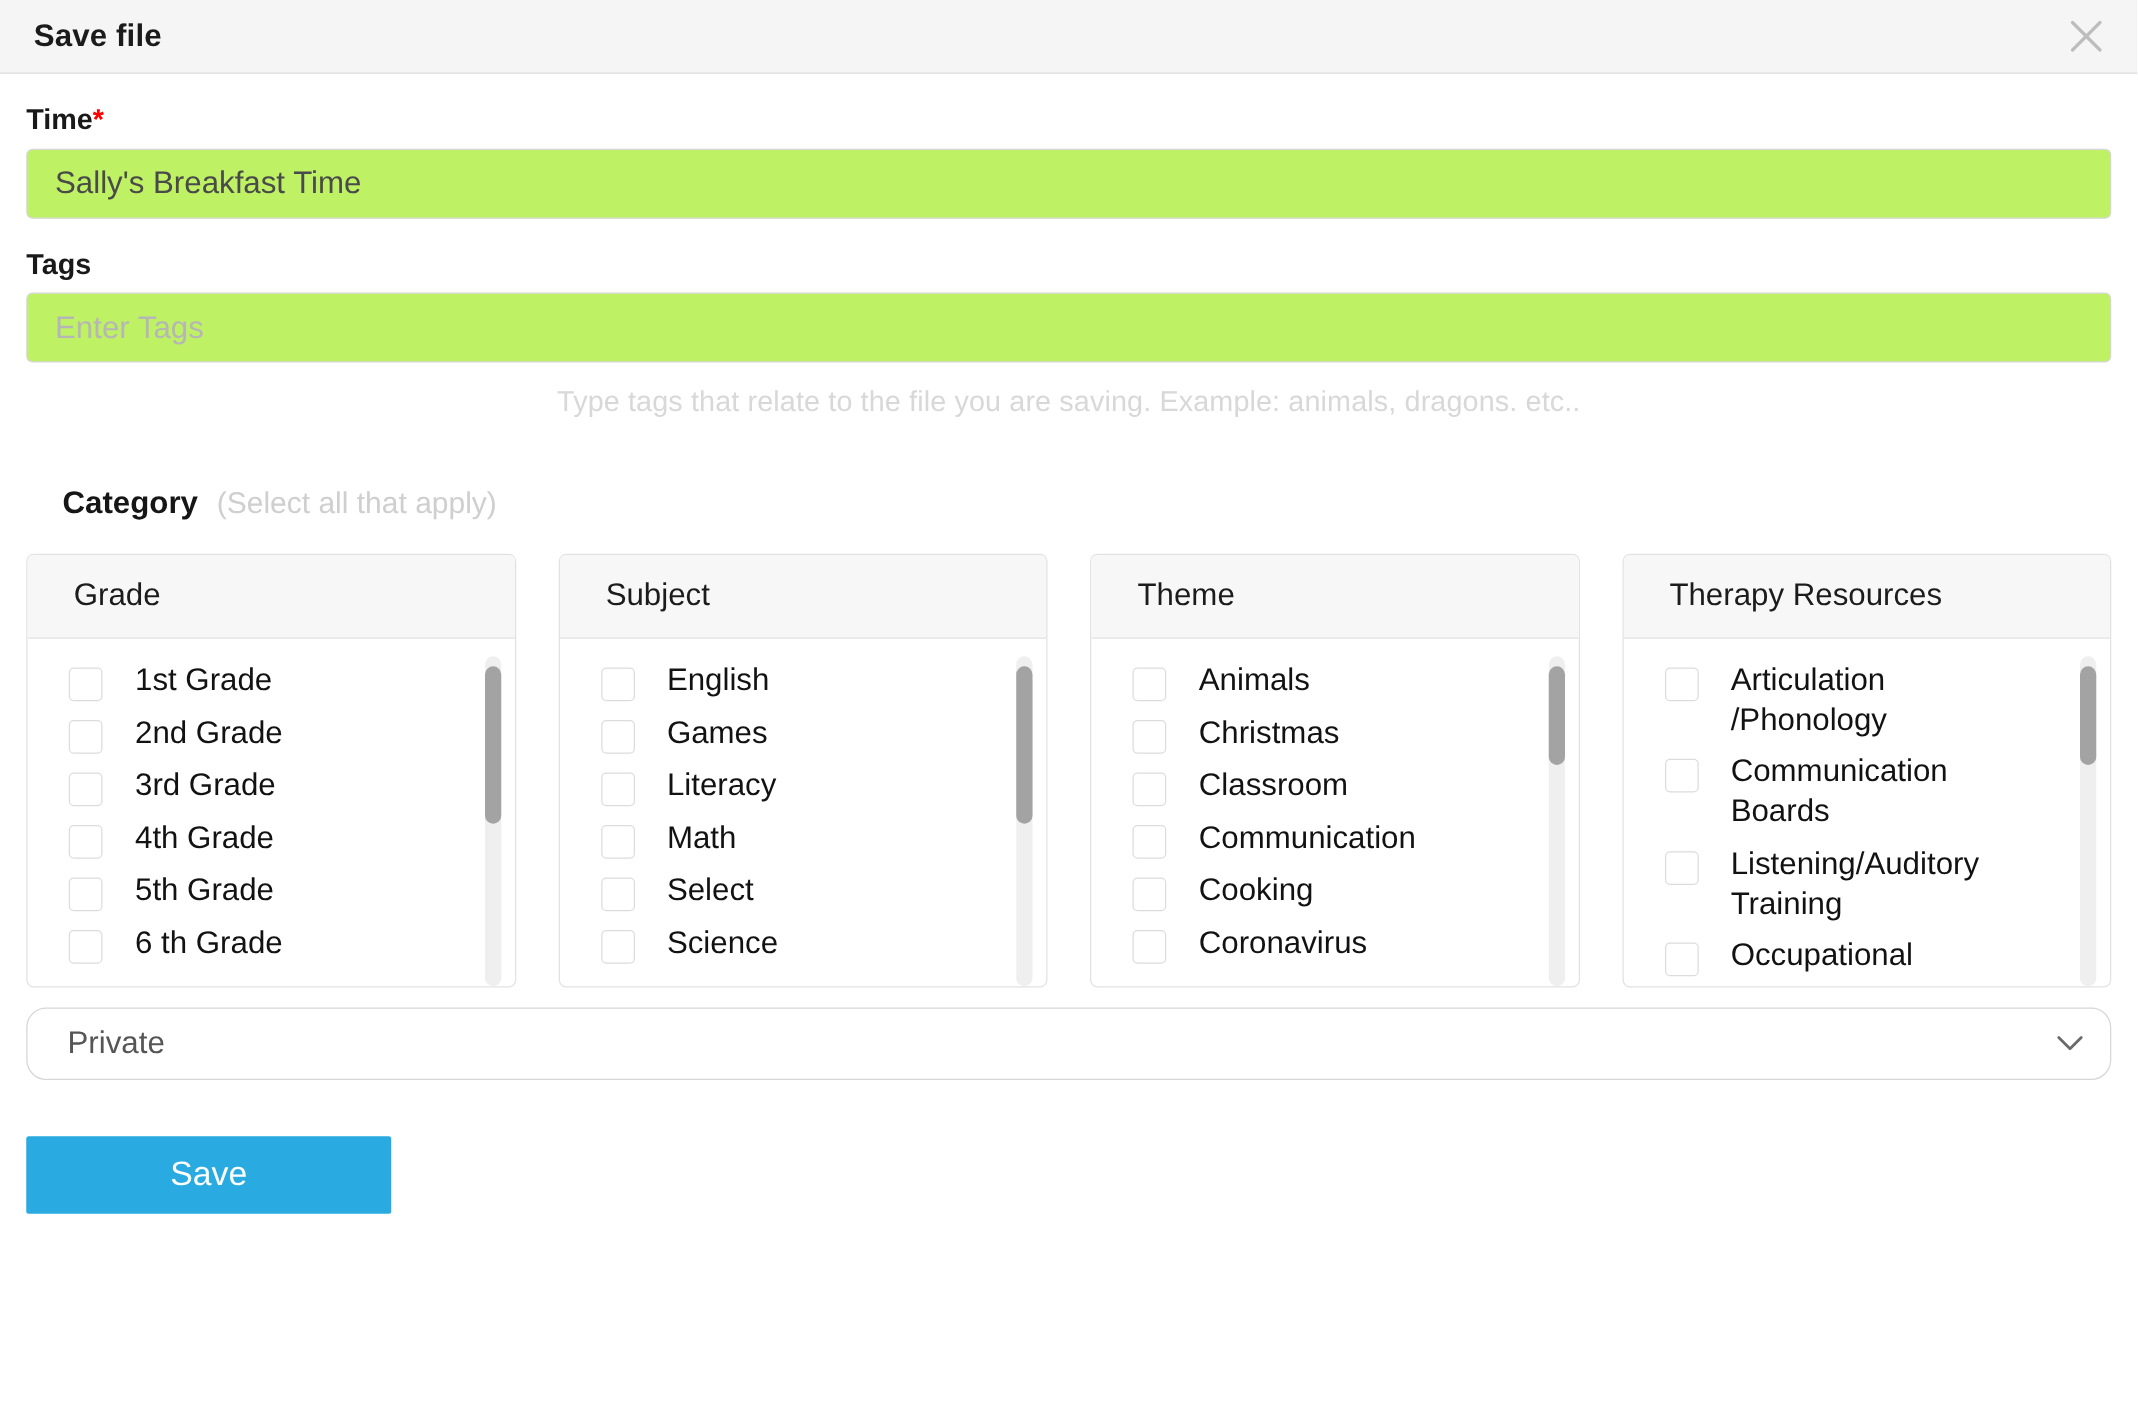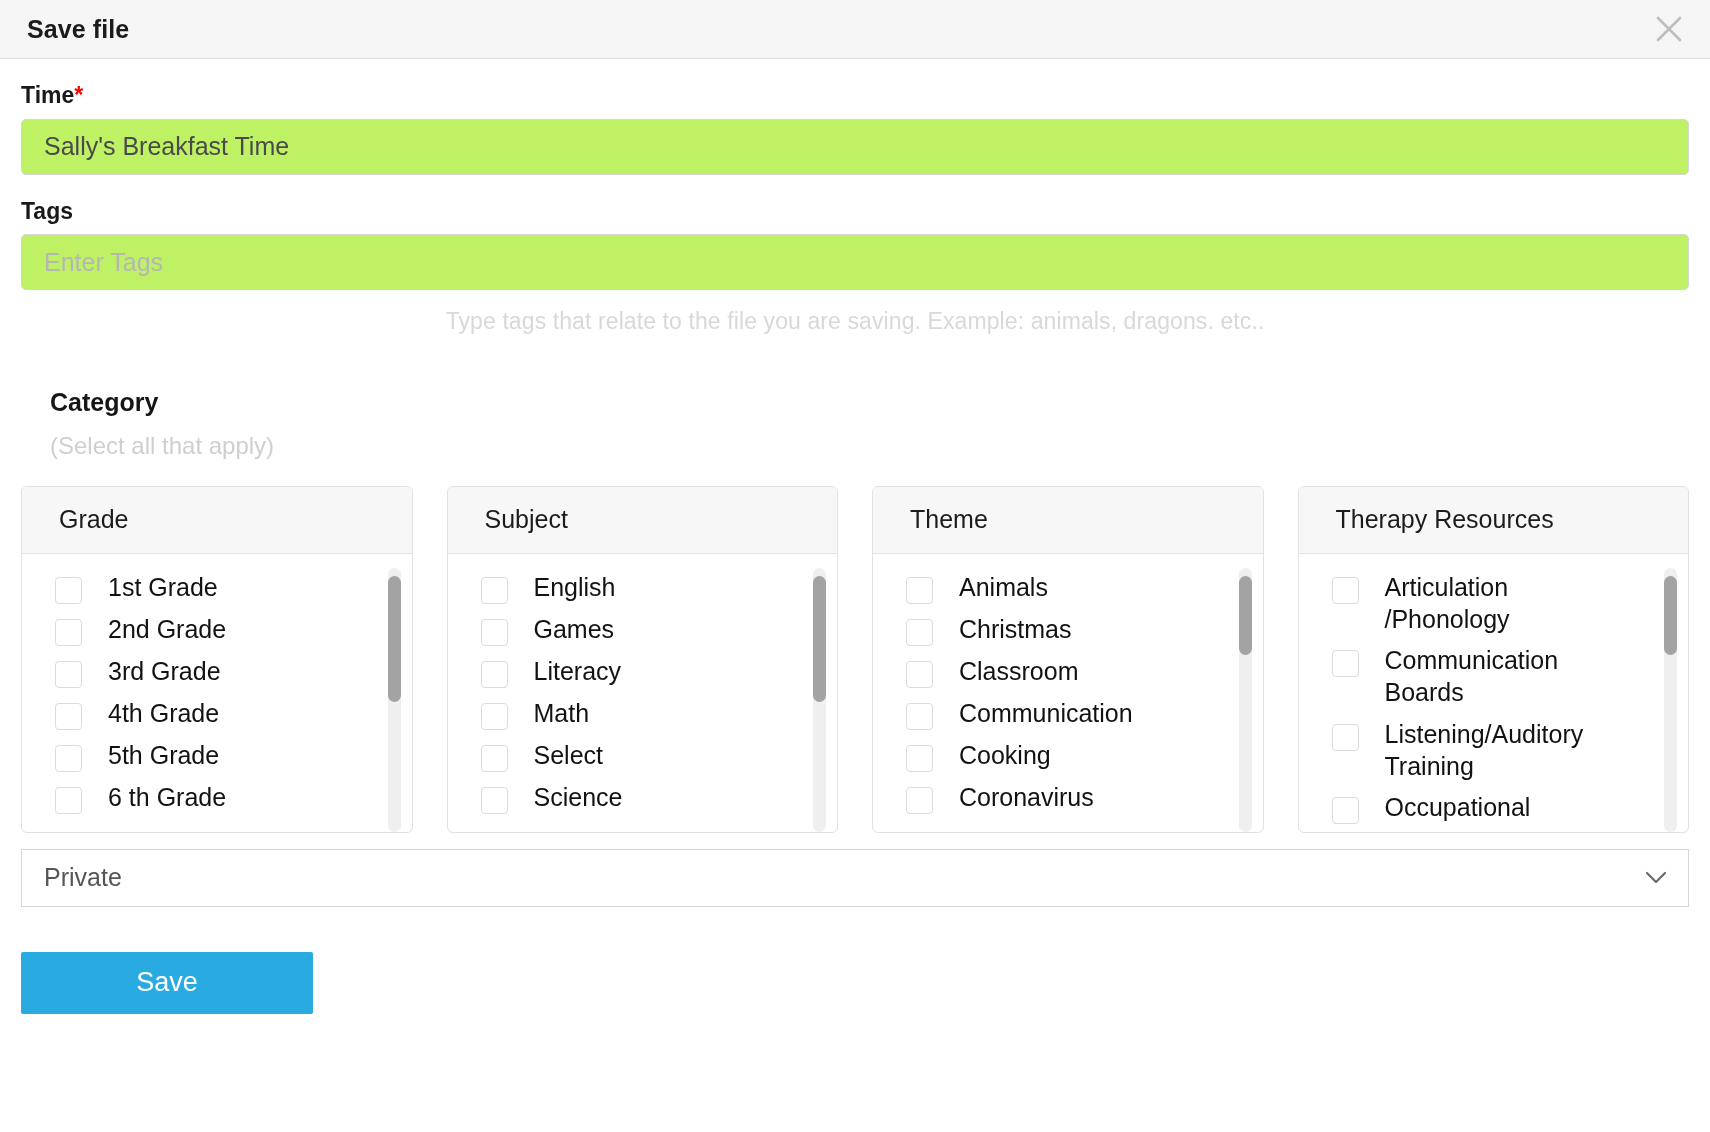--- a/index.html
+++ b/index.html
@@ -73,25 +73,24 @@
     color: #d8d8d8;
     margin-top: 18px;
     line-height: 1.2;
     letter-spacing: 0.1px;
     text-align: center;
   }
 
   
   .category-head {
     display: flex;
-    align-items: flex-start;
+    align-items: flex-end;
     gap: 15px;
     margin-top: 52px;
     margin-left: 29px;
-    flex-direction: column;
   }
   .category-title {
     font-size: 25px;
     font-weight: bold;
     color: #161616;
   }
   .category-hint {
     font-size: 24px;
     color: #cfcfcf;
   }
@@ -172,23 +171,23 @@
   }
 
   
   .select-wrap {
     position: relative;
     margin-top: 16px;
   }
   .select-box {
     width: 100%;
     height: 58px;
-    padding: 0 22px;
+    padding: 0 32px;
     border: 1px solid #d6d6d6;
-    border-radius: 0;
+    border-radius: 16px;
     background: #ffffff;
     display: flex;
     align-items: center;
     font-size: 25px;
     color: #565656;
     cursor: pointer;
   }
   .chevron-down-icon {
     position: absolute;
     right: 22px; top: 0; height: 58px;

